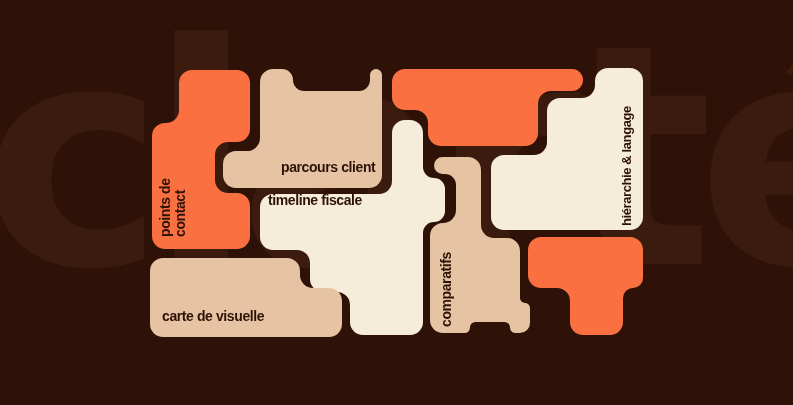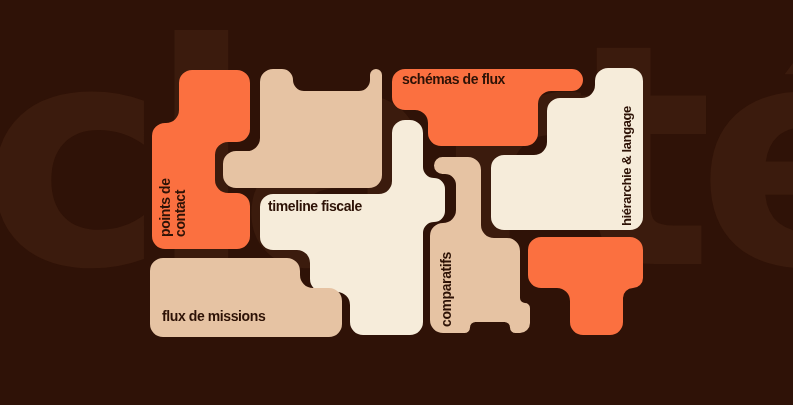--- a/index.html
+++ b/index.html
@@ -18,21 +18,21 @@
   #puzzle{position:absolute;left:0;top:0;}
   .label{
     position:absolute;font-weight:700;color:var(--text,#2d1206);
     font-size:14px;line-height:1.08;letter-spacing:-0.4px;
     white-space:pre-line;
   }
   .rot{transform:rotate(-90deg);transform-origin:0 0;white-space:pre-line;}
   .l-points     {left:158px;top:237px;}
   .l-parcours   {left:281px;top:160px;}
   .l-schemas    {left:402px;top:72px;}
-  .l-timeline   {left:268px;top:199px;}
+  .l-timeline   {left:268px;top:193px;}
   .l-comparatifs{left:439px;top:327px;}
   .l-hierarchie {left:620px;top:226px;font-size:13px;}
   .l-coherence  {left:540px;top:242px;}
   .l-carte      {left:162px;top:309px;}
 </style>
 </head>
 <body>
 
 <div id="canvas">
   <div id="bg-word">clarté</div>
@@ -43,18 +43,18 @@
       <path d="M392.0 82.0A13.0 13.0 0 0 1 405.0 69.0L572.0 69.0A11.0 11.0 0 0 1 583.0 80.0L583.0 80.0A11.0 11.0 0 0 1 572.0 91.0L551.0 91.0A13.0 13.0 0 0 0 538.0 104.0L538.0 133.0A13.0 13.0 0 0 1 525.0 146.0L441.0 146.0A13.0 13.0 0 0 1 428.0 133.0L428.0 123.0A13.0 13.0 0 0 0 415.0 110.0L405.0 110.0A13.0 13.0 0 0 1 392.0 97.0Z" fill="#fb7040"></path>
       <path d="M595.0 81.0A13.0 13.0 0 0 1 608.0 68.0L630.0 68.0A13.0 13.0 0 0 1 643.0 81.0L643.0 217.0A13.0 13.0 0 0 1 630.0 230.0L504.0 230.0A13.0 13.0 0 0 1 491.0 217.0L491.0 168.0A13.0 13.0 0 0 1 504.0 155.0L534.0 155.0A13.0 13.0 0 0 0 547.0 142.0L547.0 111.0A13.0 13.0 0 0 1 560.0 98.0L582.0 98.0A13.0 13.0 0 0 0 595.0 85.0Z" fill="#f6ecda"></path>
       <path d="M260.0 207.0A13.0 13.0 0 0 1 273.0 194.0L379.0 194.0A13.0 13.0 0 0 0 392.0 181.0L392.0 133.0A13.0 13.0 0 0 1 405.0 120.0L410.0 120.0A13.0 13.0 0 0 1 423.0 133.0L423.0 167.0A11.0 11.0 0 0 0 434.0 178.0L434.0 178.0A11.0 11.0 0 0 1 445.0 189.0L445.0 211.0A11.0 11.0 0 0 1 434.0 222.0L434.0 222.0A11.0 11.0 0 0 0 423.0 233.0L423.0 322.0A13.0 13.0 0 0 1 410.0 335.0L363.0 335.0A13.0 13.0 0 0 1 350.0 322.0L350.0 305.0A13.0 13.0 0 0 0 337.0 292.0L323.0 292.0A13.0 13.0 0 0 1 310.0 279.0L310.0 263.0A13.0 13.0 0 0 0 297.0 250.0L273.0 250.0A13.0 13.0 0 0 1 260.0 237.0Z" fill="#f6ecda"></path>
       <path d="M434.0 165.5A8.5 8.5 0 0 1 442.5 157.0L468.0 157.0A13.0 13.0 0 0 1 481.0 170.0L481.0 225.0A13.0 13.0 0 0 0 494.0 238.0L507.0 238.0A13.0 13.0 0 0 1 520.0 251.0L520.0 298.0A5.0 5.0 0 0 0 525.0 303.0L525.0 303.0A5.0 5.0 0 0 1 530.0 308.0L530.0 323.0A10.0 10.0 0 0 1 520.0 333.0L515.5 333.0A5.5 5.5 0 0 1 510.0 327.5L510.0 327.5A5.5 5.5 0 0 0 504.5 322.0L475.5 322.0A5.5 5.5 0 0 0 470.0 327.5L470.0 327.5A5.5 5.5 0 0 1 464.5 333.0L443.0 333.0A13.0 13.0 0 0 1 430.0 320.0L430.0 236.0A13.0 13.0 0 0 1 443.0 223.0L443.0 223.0A13.0 13.0 0 0 0 456.0 210.0L456.0 185.0A11.0 11.0 0 0 0 445.0 174.0L442.5 174.0A8.5 8.5 0 0 1 434.0 165.5Z" fill="#e6c3a3"></path>
       <path d="M528.0 250.0A13.0 13.0 0 0 1 541.0 237.0L630.0 237.0A13.0 13.0 0 0 1 643.0 250.0L643.0 278.0A10.0 10.0 0 0 1 633.0 288.0L633.0 288.0A10.0 10.0 0 0 0 623.0 298.0L623.0 322.0A13.0 13.0 0 0 1 610.0 335.0L583.0 335.0A13.0 13.0 0 0 1 570.0 322.0L570.0 301.0A13.0 13.0 0 0 0 557.0 288.0L541.0 288.0A13.0 13.0 0 0 1 528.0 275.0Z" fill="#fb7040"></path>
       <path d="M150.0 271.0A13.0 13.0 0 0 1 163.0 258.0L287.0 258.0A13.0 13.0 0 0 1 300.0 271.0L300.0 275.0A13.0 13.0 0 0 0 313.0 288.0L329.0 288.0A13.0 13.0 0 0 1 342.0 301.0L342.0 324.0A13.0 13.0 0 0 1 329.0 337.0L163.0 337.0A13.0 13.0 0 0 1 150.0 324.0Z" fill="#e6c3a3"></path>
     </svg>
 
   <div class="label rot l-points">points de
 contact</div>
-  <div class="label l-schemas">schémas de flux</div>
+  <div class="label l-parcours">parcours client</div>
   <div class="label rot l-hierarchie">hiérarchie &amp; langage</div>
   <div class="label l-timeline">timeline fiscale</div>
   <div class="label rot l-comparatifs">comparatifs</div>
-  <div class="label l-carte">flux de missions</div>
+  <div class="label l-carte">carte de visuelle</div>
 </div>
 
 </body></html>

